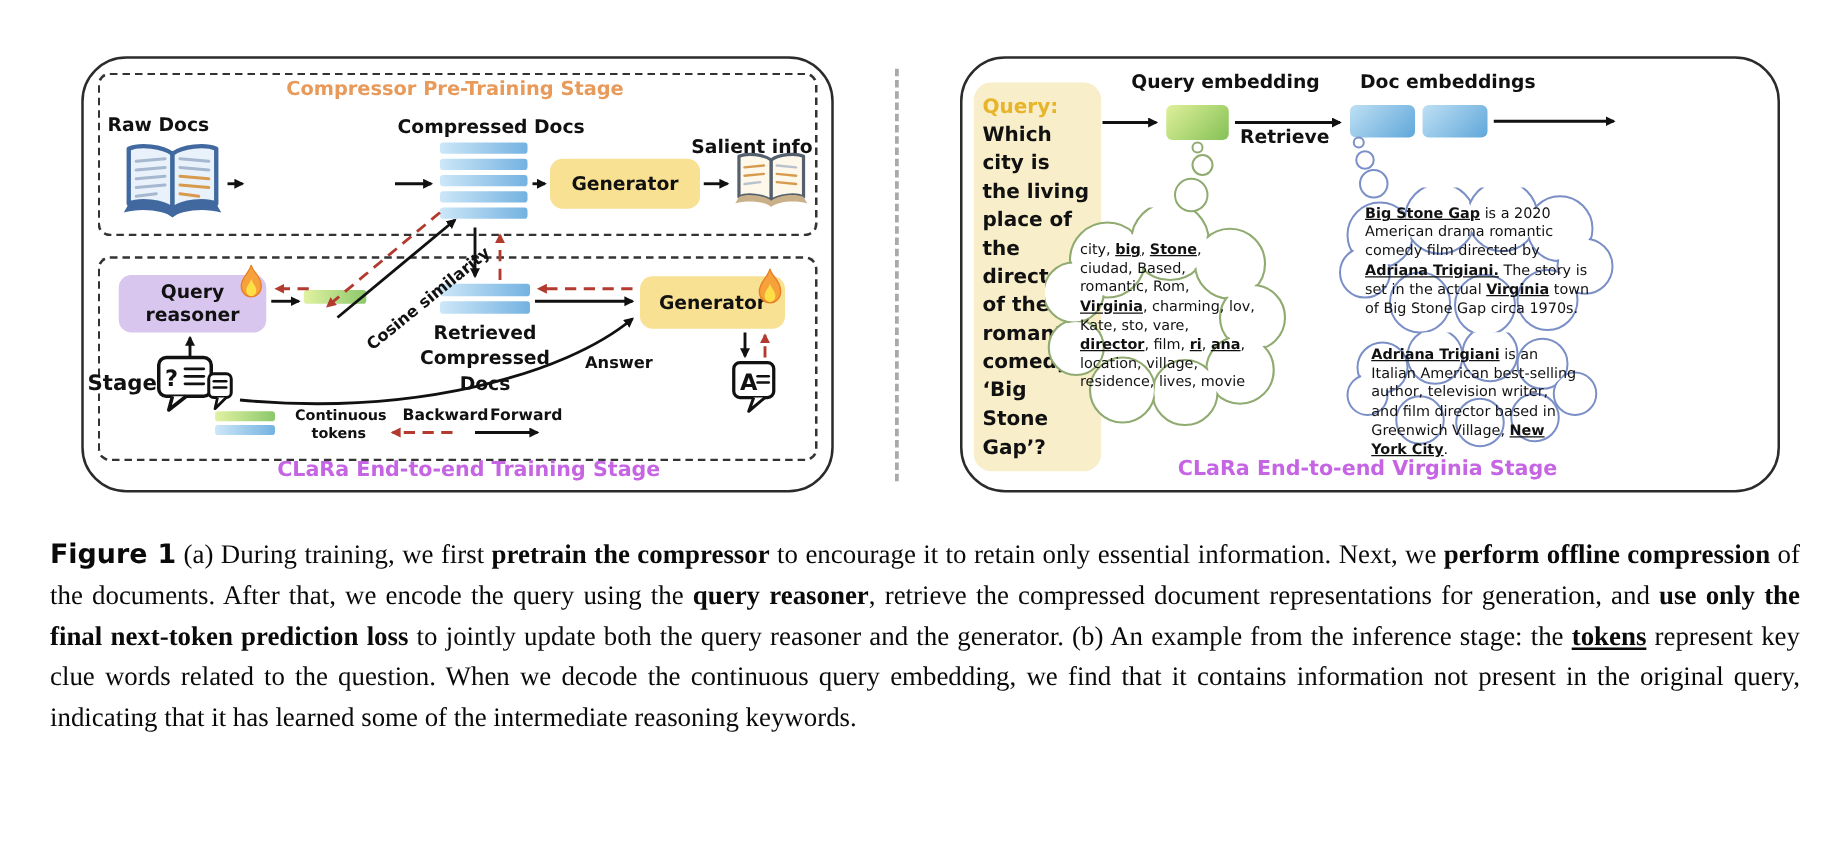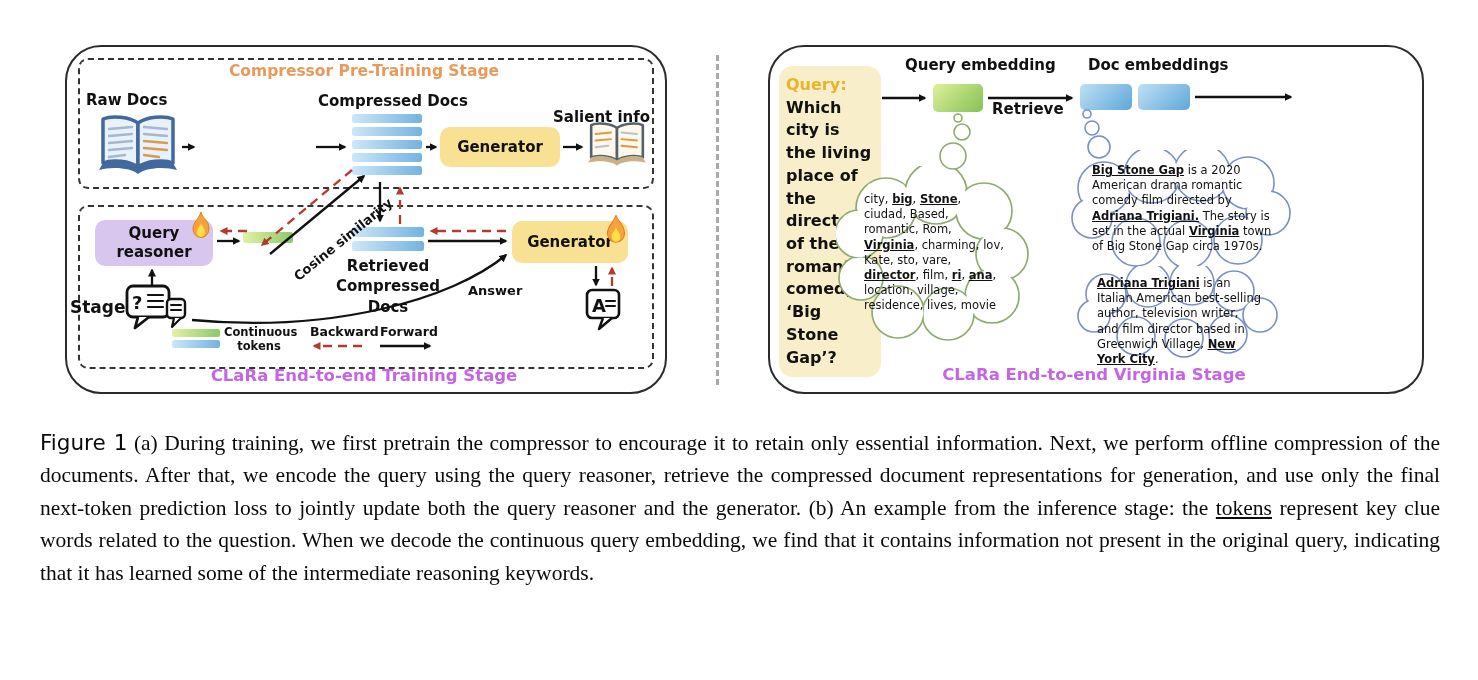--- a/index.html
+++ b/index.html
@@ -40,24 +40,24 @@
   .cloud{position:absolute;}
   .cloud-text{position:absolute;font-size:11.5px;line-height:1.32;font-weight:500;z-index:6;}
   
   .b{font-weight:800;}
   .u{text-decoration:underline;}
   .sans{font-family:"DejaVu Sans","Liberation Sans",sans-serif;}
   
   .caption{position:absolute;left:40px;top:427px;width:1400px;
            font-family:"Liberation Serif","DejaVu Serif",serif;
            font-size:21.5px;line-height:32.4px;text-align:justify;color:#0a0a0a;}
-  .caption .b{font-weight:400;}
+  .caption .b{font-weight:700;}
   svg.overlay{position:absolute;left:0;top:0;z-index:5;pointer-events:none;}
   .cosine{position:absolute;font-weight:700;font-size:13px;transform:rotate(-39deg);z-index:6;white-space:nowrap;}
-  .legend-txt{position:absolute;font-weight:700;font-size:11.5px;line-height:1.2;}
+  .legend-txt{position:absolute;font-weight:700;font-size:11.5px;line-height:1.2;margin-left:12px;}
   .flame{position:absolute;z-index:7;}
 </style>
 </head>
 <body>
 
 <div id="page">
 
   <div class="outer-box" style="left:65px;top:45px;width:598px;height:345px;"></div>
   <div class="dash-box" style="left:78px;top:58px;width:572px;height:127px;"></div>
   <div class="dash-box" style="left:78px;top:205px;width:572px;height:160px;"></div>
@@ -173,21 +173,21 @@
     <path d="M18 30 L14 41 L27 30" fill="#fff" stroke="#111" stroke-width="2.4" stroke-linejoin="round"></path>
   </svg>
 
   <div class="bar bar-green" style="left:172px;top:329px;width:48px;height:8px;"></div>
   <div class="bar bar-blue" style="left:172px;top:340px;width:48px;height:8px;"></div>
   <div class="legend-txt pre" style="left:224px;top:326px;width:70px;text-align:center;">Continuous
 tokens</div>
   <div class="legend-txt" style="left:310px;top:324px;font-size:12.5px;">Backward</div>
   <div class="legend-txt" style="left:380px;top:324px;font-size:12.5px;">Forward</div>
 
-  <div class="stage-lbl" style="left:65px;top:366px;width:598px;">CLaRa End-to-end Training Stage</div>
+  <div class="stage-lbl" style="left:76px;top:366px;width:598px;">CLaRa End-to-end Training Stage</div>
 
   <div class="divider" style="left:716px;top:55px;height:330px;"></div>
 
   <div class="outer-box" style="left:768px;top:45px;width:652px;height:345px;"></div>
 
   <div class="query-box" style="left:779px;top:66px;width:88px;min-height:264px;">
     <span class="ttl">Query:</span><br>
     <span>Which city is the living place of the director of the romantic comedy ‘Big Stone Gap’?</span>
   </div>
 

